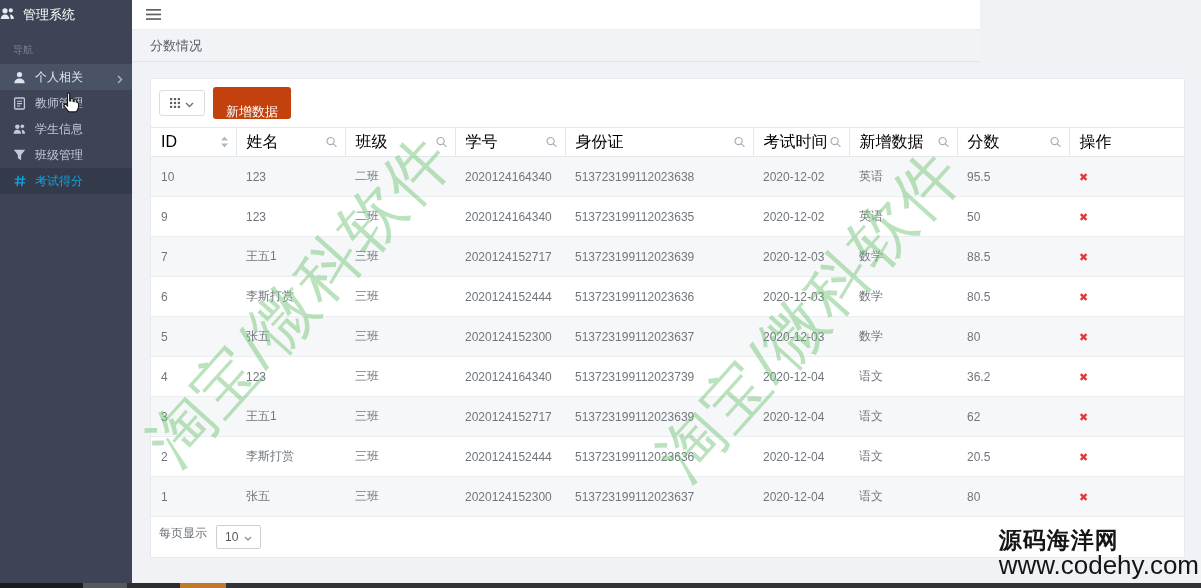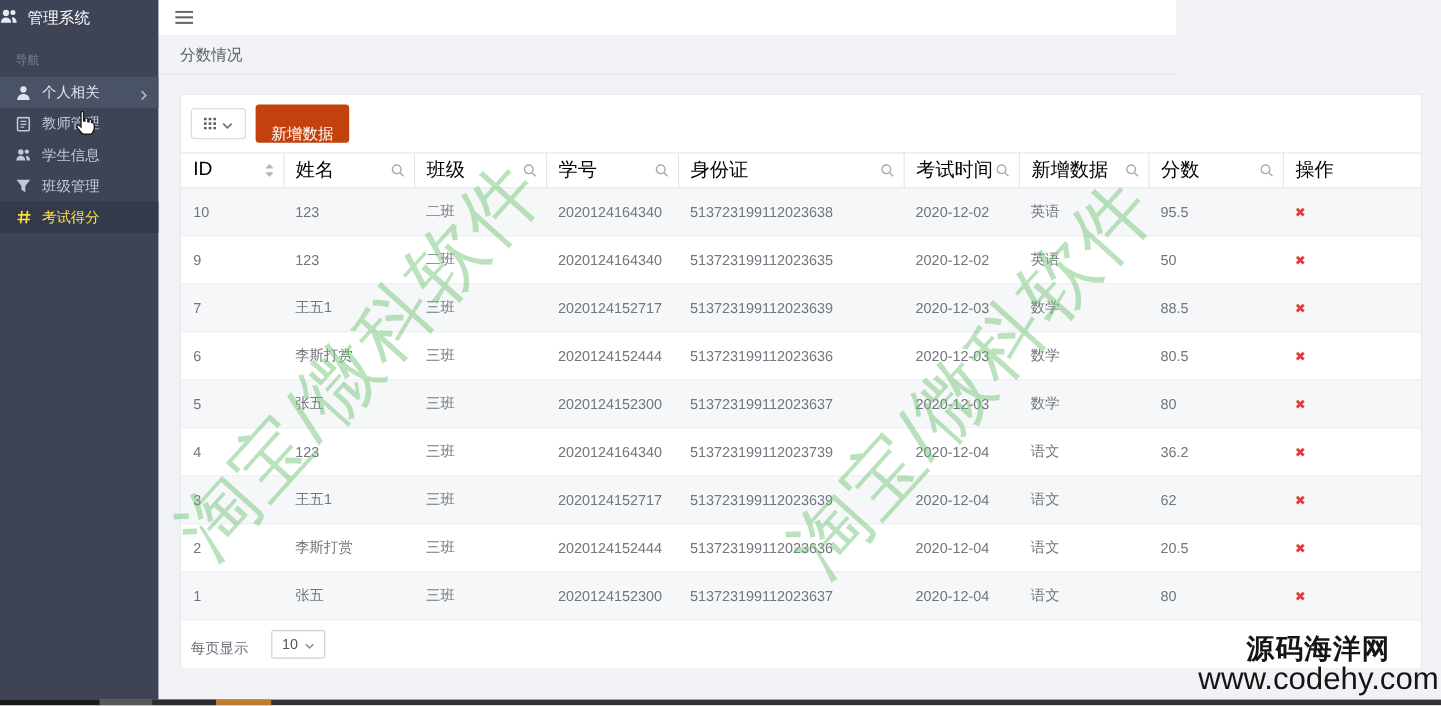--- a/index.html
+++ b/index.html
@@ -8,49 +8,49 @@
   .screen{position:relative;width:1201px;height:588px;background:#f0f2f5;overflow:hidden}
 
   
   .sidebar{position:absolute;left:0;top:0;width:132px;height:583px;background:#3e4456;color:#c3c9d6;z-index:2}
   .logo{height:30px;display:flex;align-items:center;gap:8px;padding-left:0;color:#fff;font-size:13px}
   .logo svg{flex:0 0 auto}
   .nav-label{padding:13px 0 7px 13px;font-size:10px;color:#78808f}
   .nav-item{height:26px;display:flex;align-items:center;gap:9px;padding-left:13px;font-size:12px;color:#c3c9d6;position:relative;cursor:pointer}
   .nav-item .mi{display:inline-flex;width:13px;justify-content:center}
   .nav-item.hover{background:#4a5265;color:#dfe3ec}
-  .nav-item.active{background:#333a4a;color:#fde047}
+  .nav-item.active{background:#333a4a;color:#0ea5e9}
   .chevR{position:absolute;right:9px;top:9px}
 
   
   .main{position:absolute;left:132px;top:0;width:848px;height:583px}
   .topbar{height:30px;background:#fff;border-bottom:1px solid #eceef1;display:flex;align-items:center;padding-left:14px}
   .breadcrumb{height:32px;line-height:31px;background:#f1f3f6;border-bottom:1px solid #e2e5e9;padding-left:18px;font-size:13px;color:#5b6168}
   .content{position:absolute;left:0;top:63px;width:1069px;height:520px;background:#f0f2f5}
   .card{position:absolute;left:18px;top:15px;width:1035px;background:#fff;border:1px solid #e7eaee;z-index:1}
   .toolbar{display:flex;align-items:center;gap:8px;padding:8px}
   .btn-grid{height:26px;width:46px;background:#fff;border:1px solid #d9dde2;border-radius:3px;display:inline-flex;align-items:center;justify-content:center;gap:5px;cursor:pointer}
   .btn-add{height:26px;padding:16px 13px;background:#c2410c;border:none;border-radius:3px;color:#fff;font-size:13px;cursor:pointer}
 
   table{width:100%;border-collapse:collapse;table-layout:fixed}
   thead th{height:29px;border-top:1px solid #e4e7eb;border-bottom:1px solid #e4e7eb;font-weight:normal;font-size:16px;color:#000000;text-align:left;padding:0 22px 0 10px;position:relative;white-space:nowrap}
   thead th:not(:last-child){border-right:1px solid #e4e7eb}
   th .hicon{position:absolute;right:8px;top:50%;transform:translateY(-50%);display:inline-flex;cursor:pointer}
   tbody td{height:40px;font-size:12px;color:#70767d;padding-left:10px;border-bottom:1px solid #ecedef;white-space:nowrap;overflow:hidden}
   tbody tr:nth-child(odd){background:#f6f7f8}
   .del{color:#e4393c;font-size:11px;font-weight:bold;cursor:pointer}
 
-  .card-footer{display:flex;align-items:flex-end;gap:19px;padding:8px;font-size:12px;color:#6b7178}
+  .card-footer{display:flex;align-items:flex-start;gap:9px;padding:8px;font-size:12px;color:#6b7178}
   .pgselect{display:inline-flex;align-items:center;gap:6px;border:1px solid #ccd0d5;border-radius:2px;background:#fff;padding:4px 8px;font-size:12px;color:#555;cursor:pointer}
 
   
   .wm{position:absolute;transform:translate(-50%,-50%) rotate(-48deg);font-size:64px;color:rgba(110,195,118,.48);white-space:nowrap;pointer-events:none;z-index:5;font-weight:500;letter-spacing:2px}
   #wm1{left:300px;top:300px}
   #wm2{left:810px;top:315px}
-  .sitewm{position:absolute;right:2px;top:529px;text-align:center;z-index:40;color:#151515;line-height:1.02;pointer-events:none}
+  .sitewm{position:absolute;right:2px;top:529px;text-align:left;z-index:40;color:#151515;line-height:1.02;pointer-events:none}
   .sitewm .cn{font-size:23px;font-weight:700;letter-spacing:1px}
   .sitewm .url{font-size:26px;font-weight:400}
   .cursor{position:absolute;left:60px;top:91px;z-index:50;pointer-events:none}
 
   
   .taskbar{position:absolute;left:0;bottom:0;width:1201px;height:5px;background:#323335;z-index:60}
   .taskbar .seg{position:absolute;top:0;height:5px}
 </style>
 </head>
 <body>

